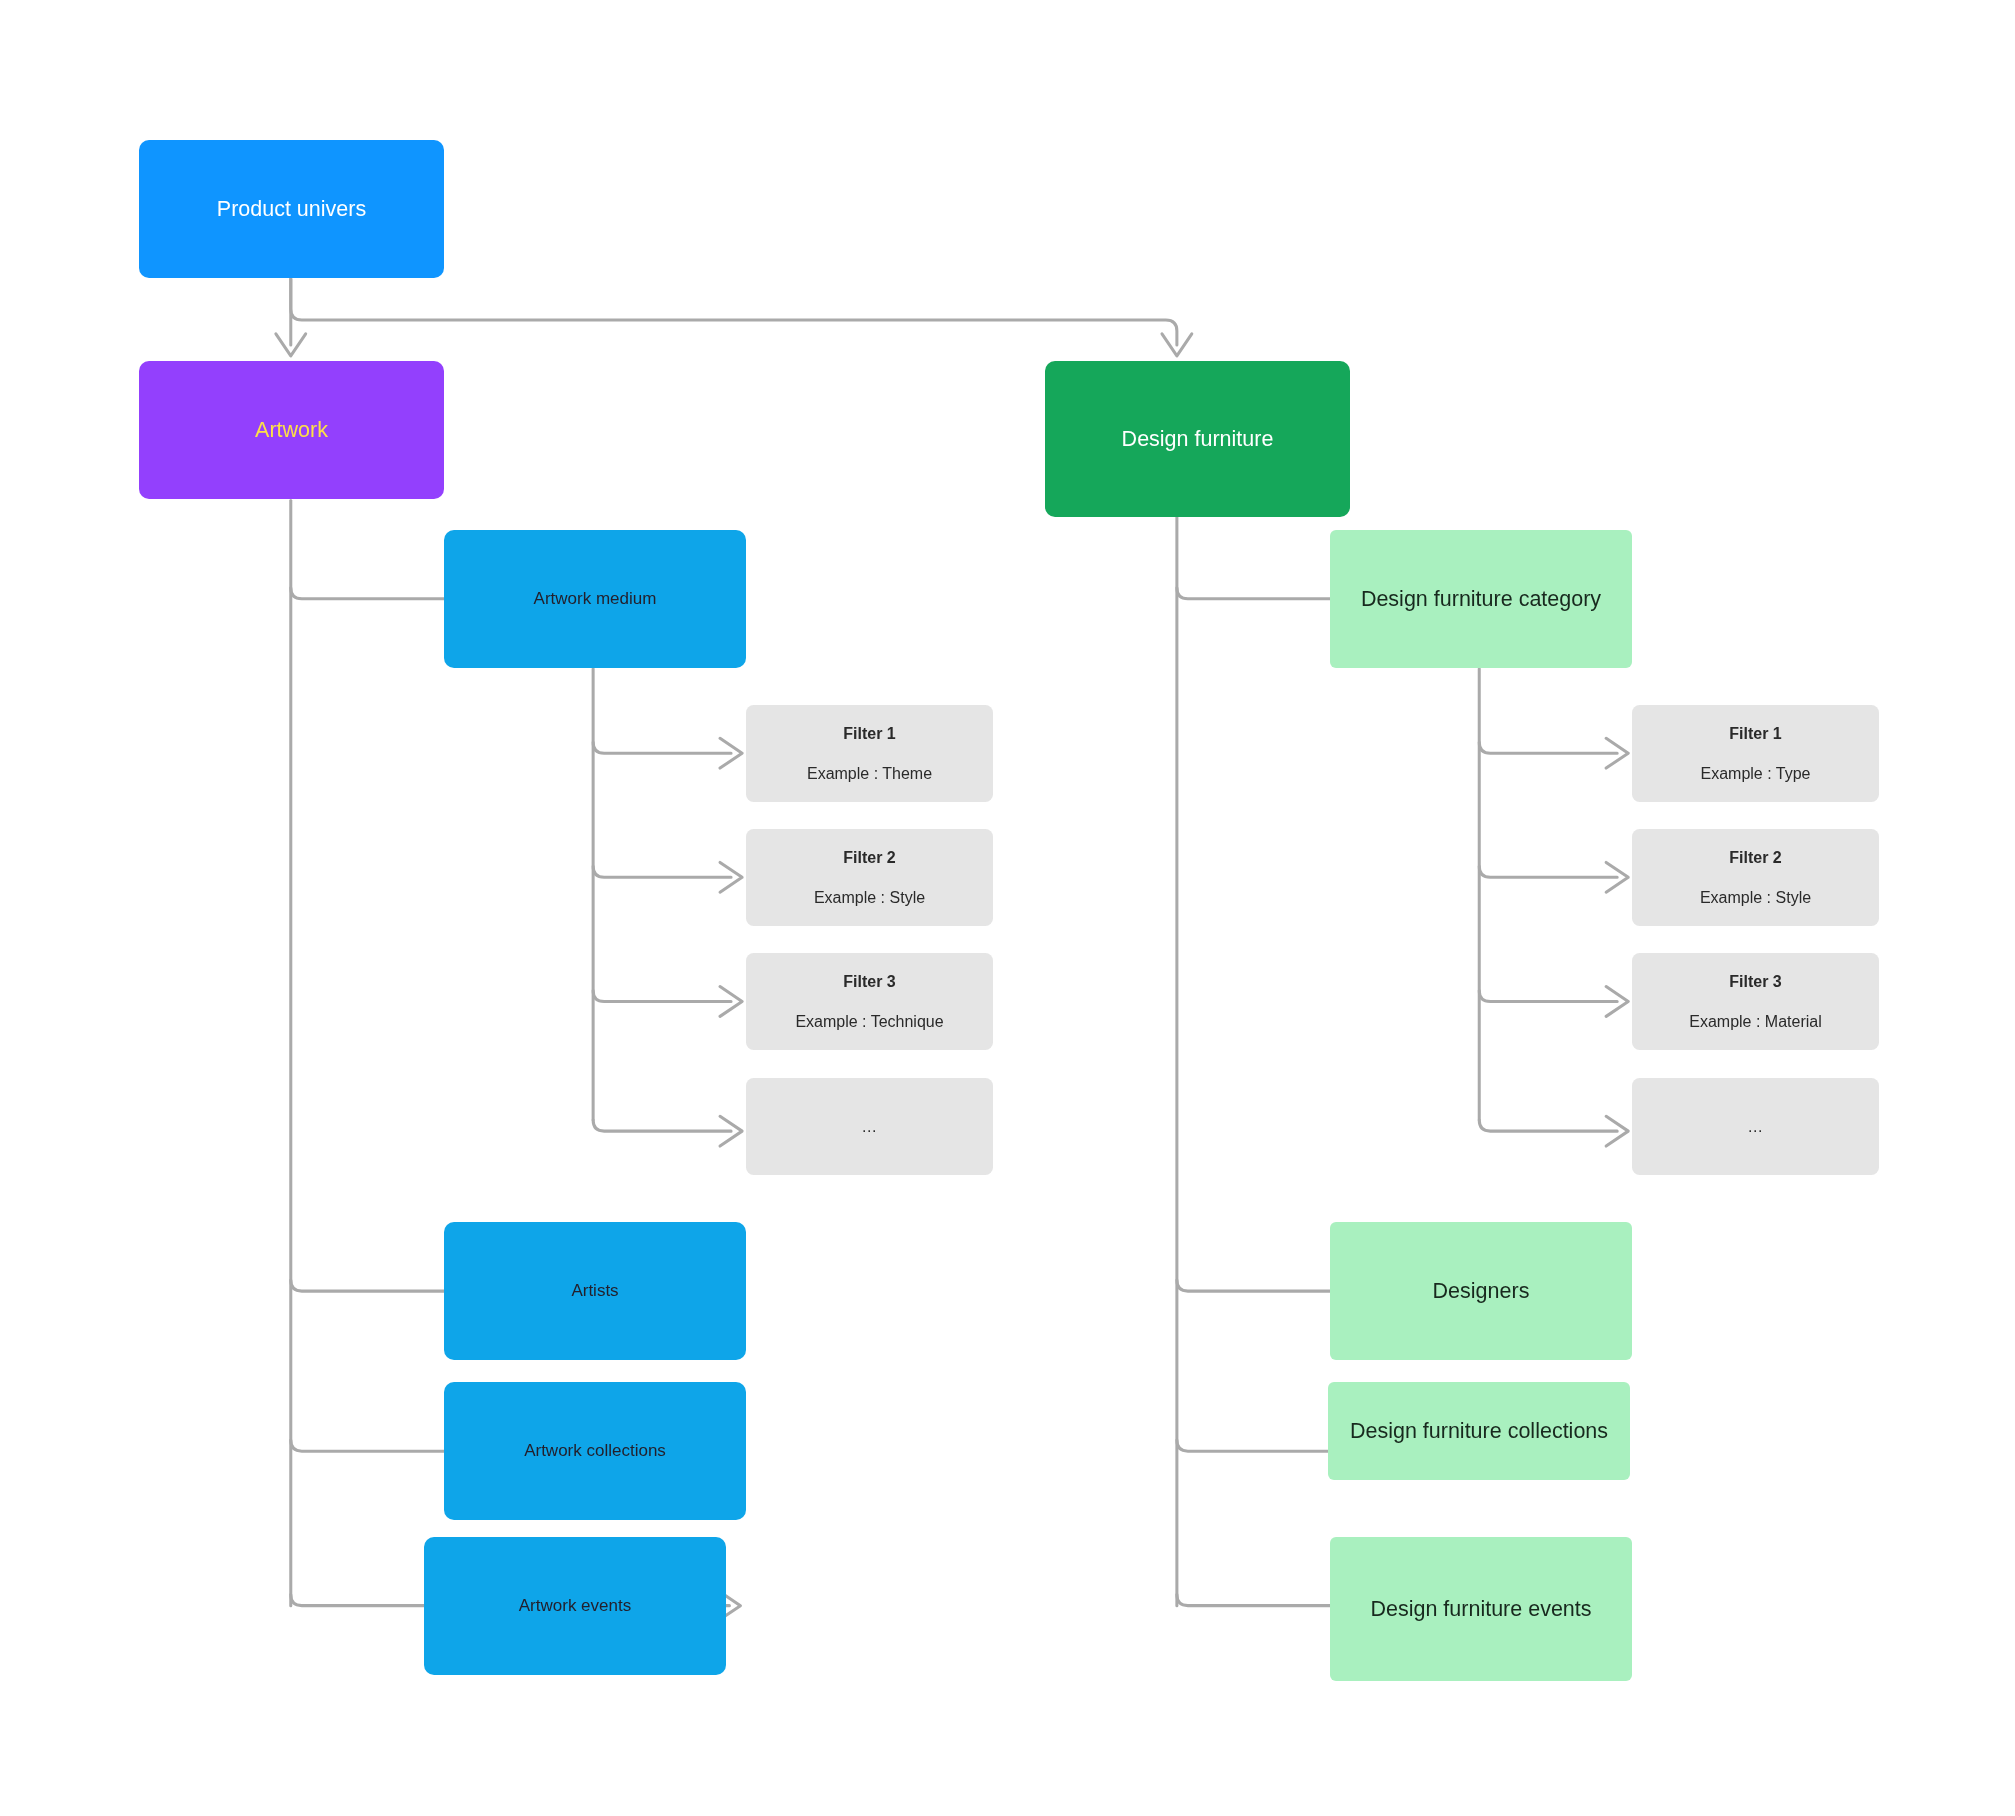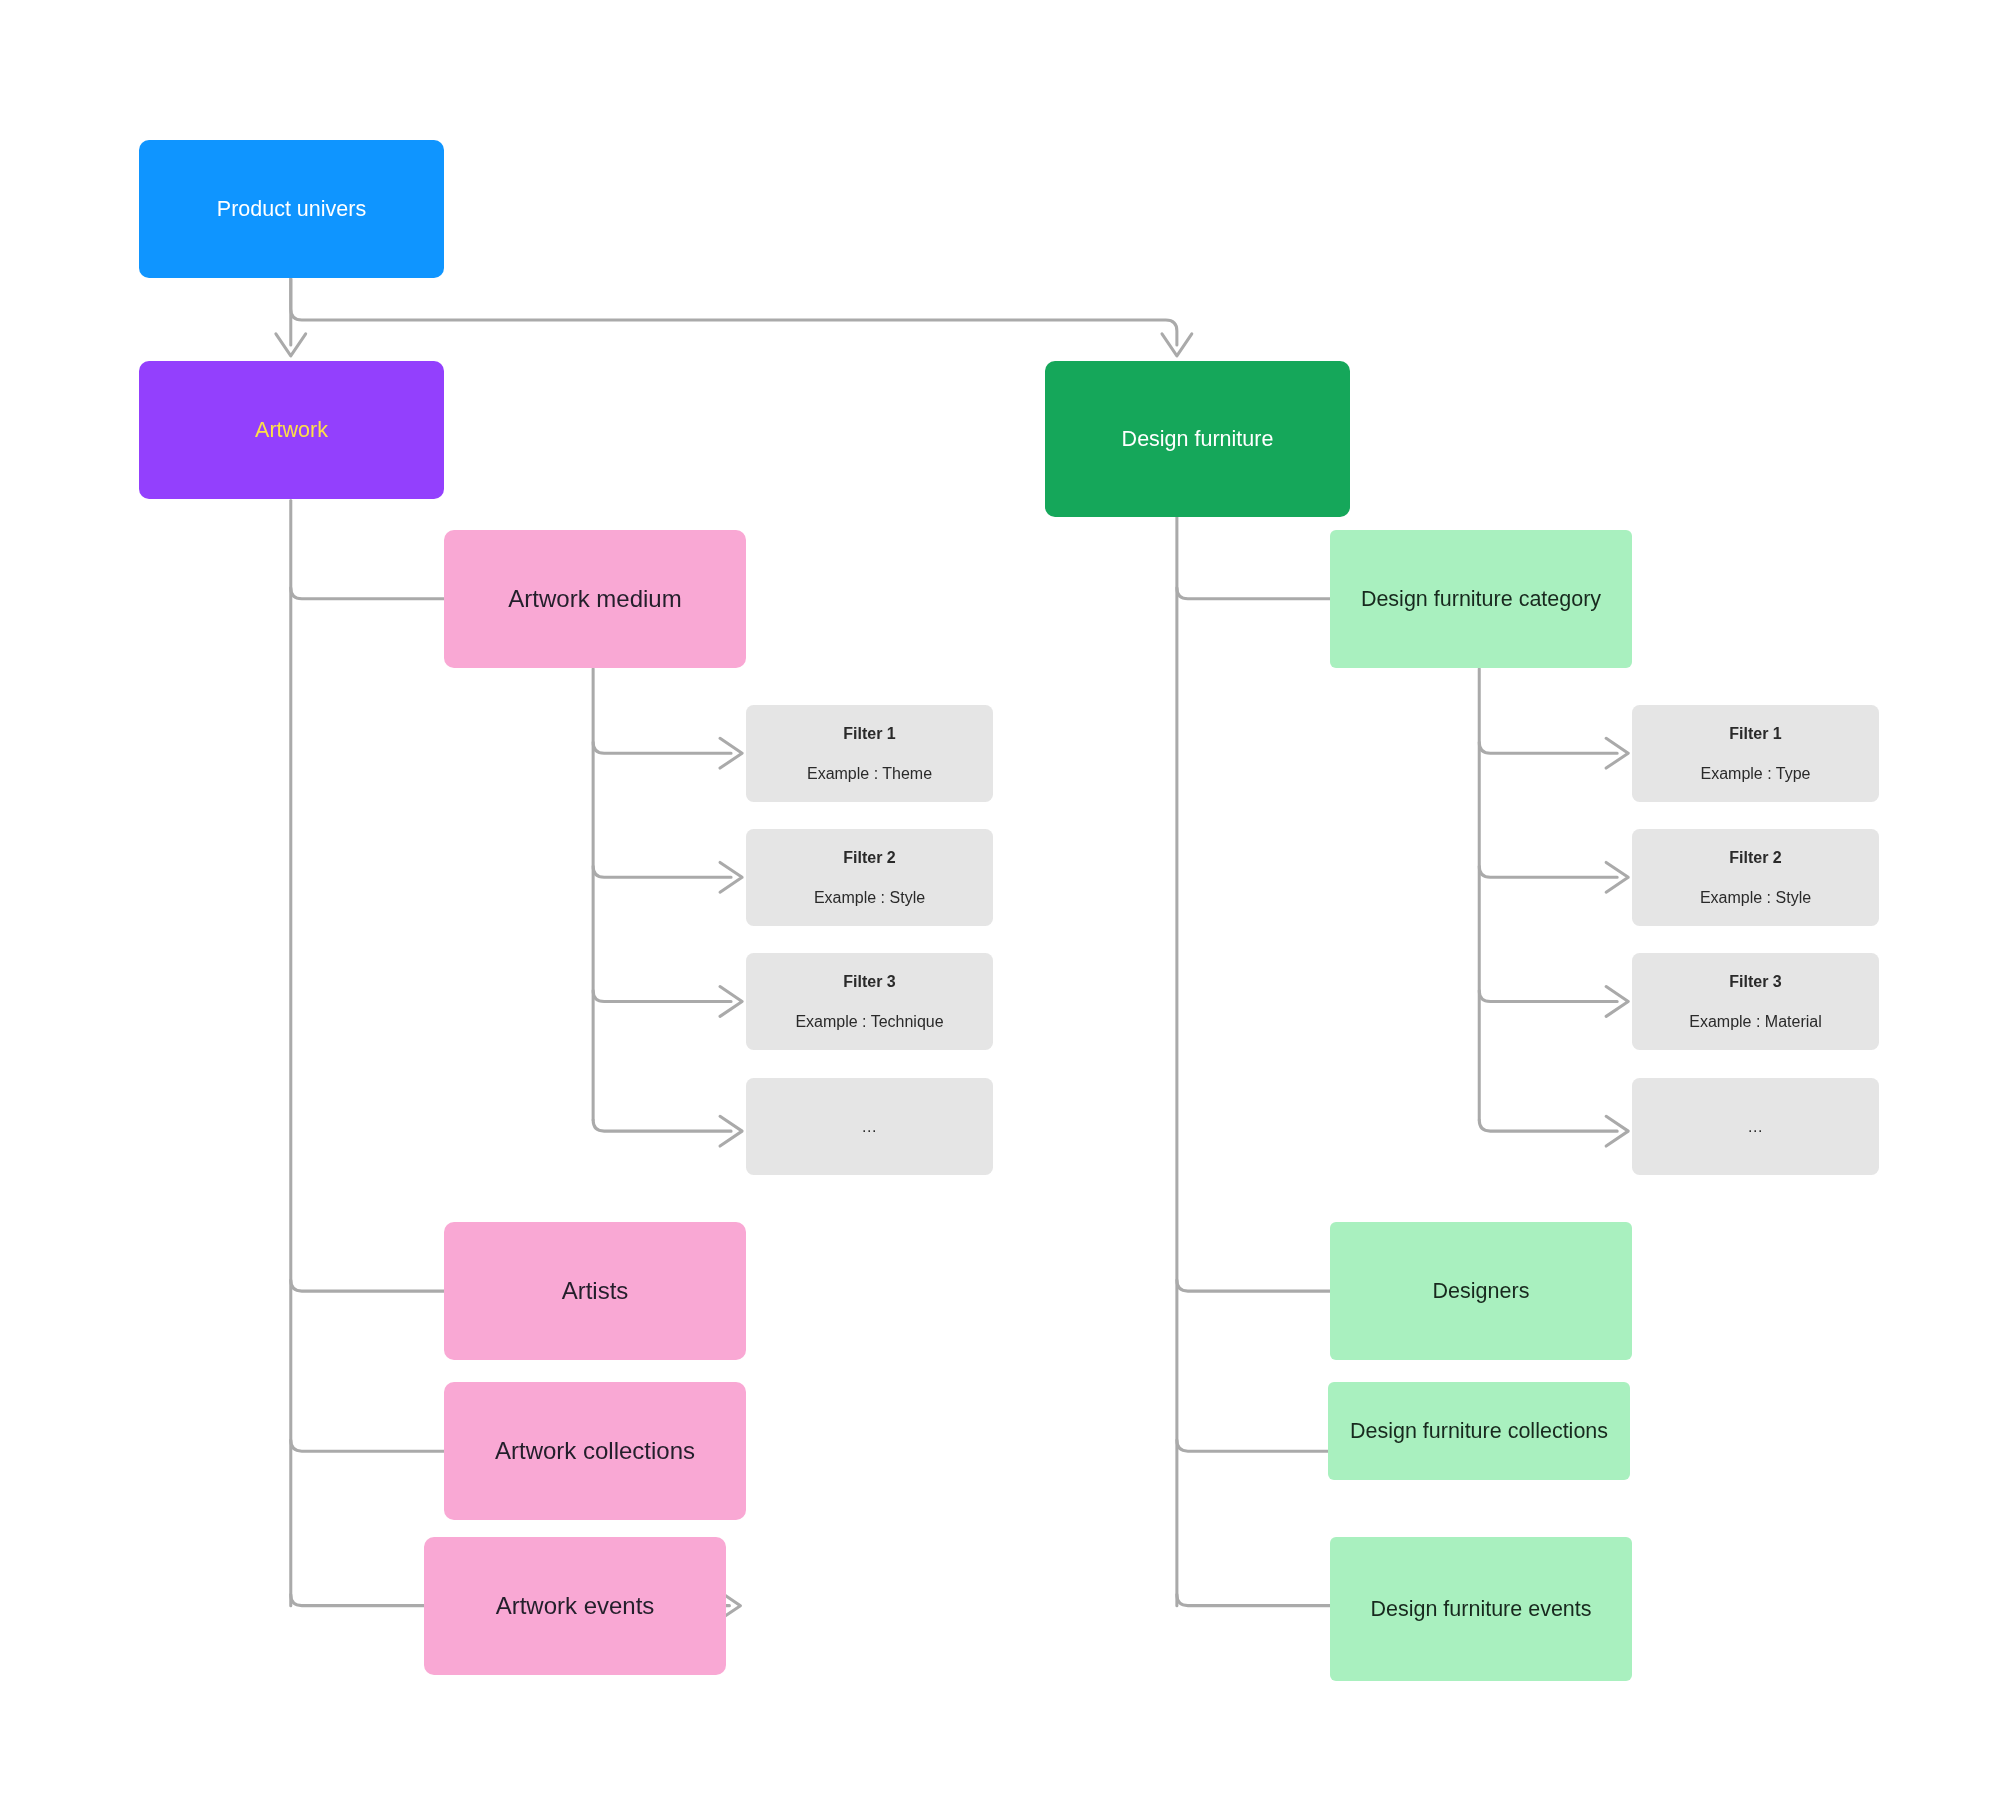--- a/index.html
+++ b/index.html
@@ -3,21 +3,21 @@
 <meta charset="utf-8">
 <title>Product univers taxonomy diagram</title>
 <style>
   html,body{margin:0;padding:0;background:#ffffff;}
   body{font-family:"Liberation Sans","DejaVu Sans",sans-serif;}
   #canvas{position:relative;width:2015px;height:1817px;background:#ffffff;overflow:hidden;}
   .node{position:absolute;box-sizing:border-box;display:flex;align-items:center;justify-content:center;text-align:center;border-radius:10px;line-height:1.32;padding:3.3px 7.7px;}
   .node.root{background:#0f95ff;color:#ffffff;font-size:21.5px;}
   .node.branch-art{background:#9340fd;color:#fde047;font-size:21.5px;}
   .node.branch-furn{background:#15a75a;color:#ffffff;font-size:21.5px;}
-  .node.leaf-art{background:#f9a8d4;color:#231f2b;font-size:24px;}
+  .node.leaf-art{background:#0ea5e9;color:#231f2b;font-size:17px;}
   .node.leaf-furn{background:#a9f0bf;color:#18291e;font-size:21.5px;border-radius:6px;}
   .node.filter{background:#e5e5e5;color:#2a2a2a;border-radius:7.7px;flex-direction:column;}
   .filter-title{font-size:16px;font-weight:bold;line-height:1.5;}
   .filter-sub{font-size:16px;font-weight:normal;line-height:1.5;margin-top:16px;}
   .filter-ellipsis{font-size:16px;font-weight:normal;letter-spacing:0.6px;}
   #links{position:absolute;left:0;top:0;width:2015px;height:1817px;pointer-events:none;}
   #links path{fill:none;stroke:#aaaaaa;stroke-width:5.5;stroke-linecap:round;stroke-linejoin:round;}
   #links polyline.head{fill:none;stroke:#aaaaaa;stroke-width:5.5;stroke-linecap:round;stroke-linejoin:round;}
 </style>
 </head>

